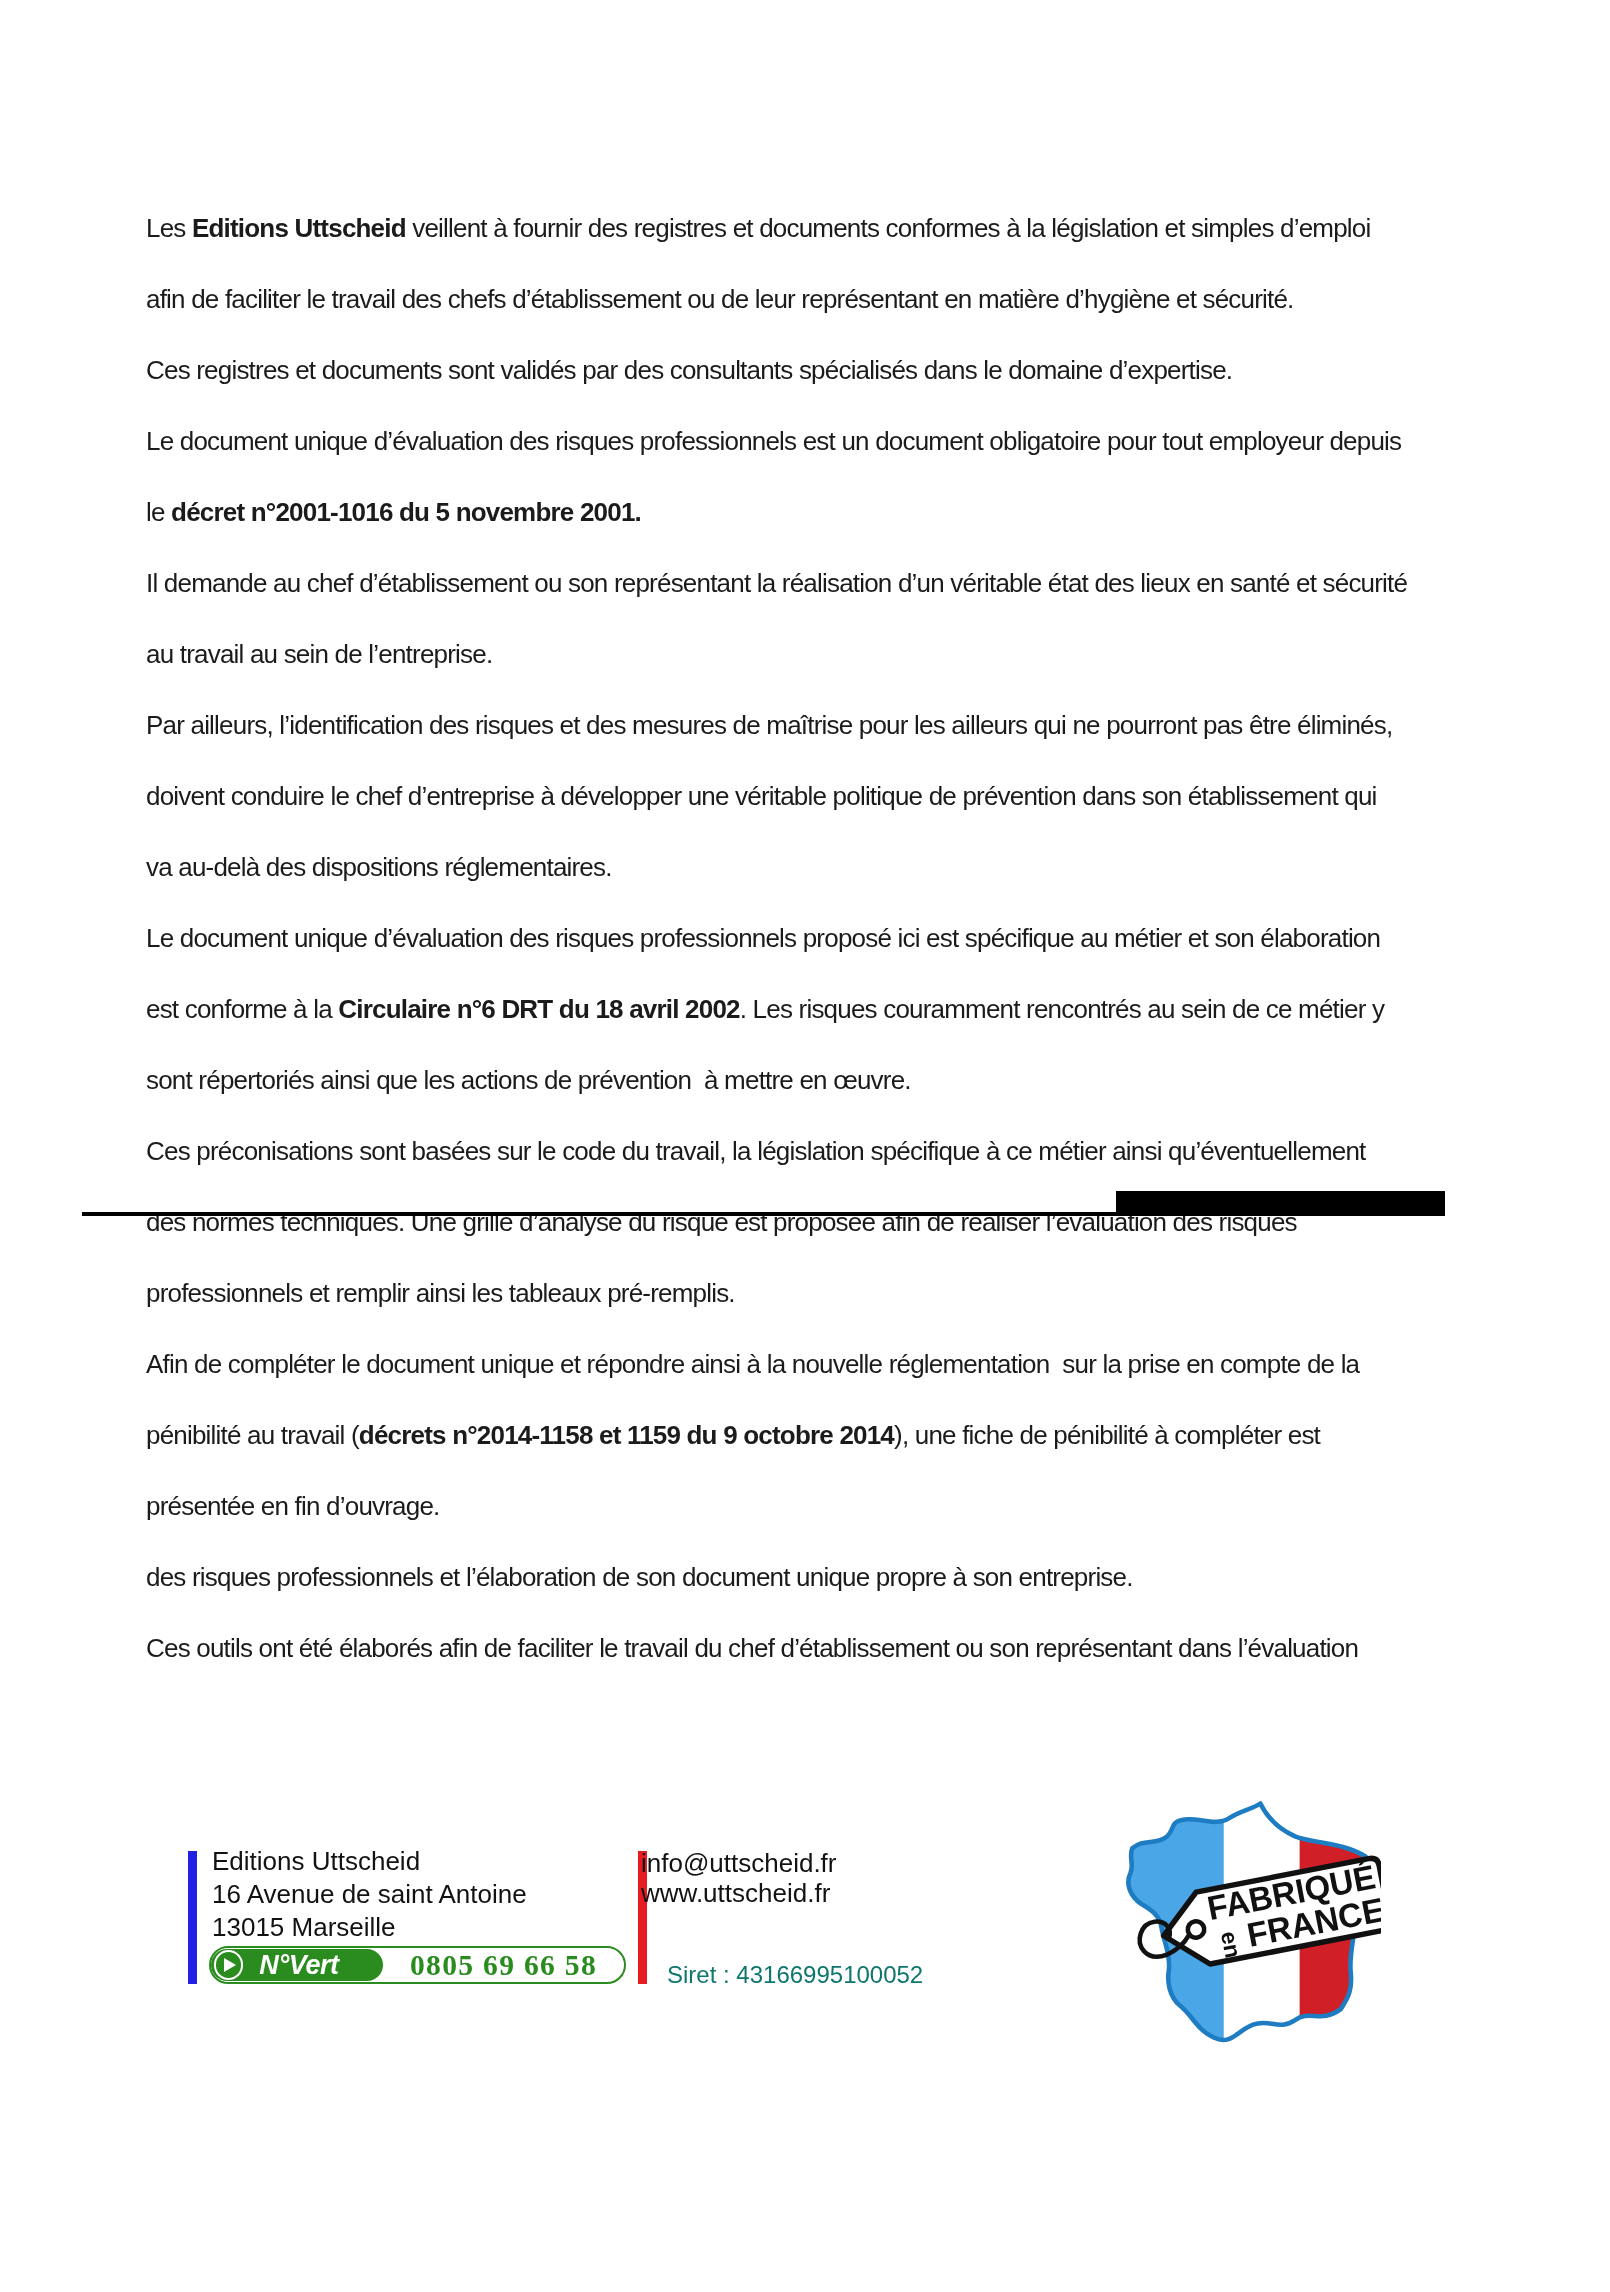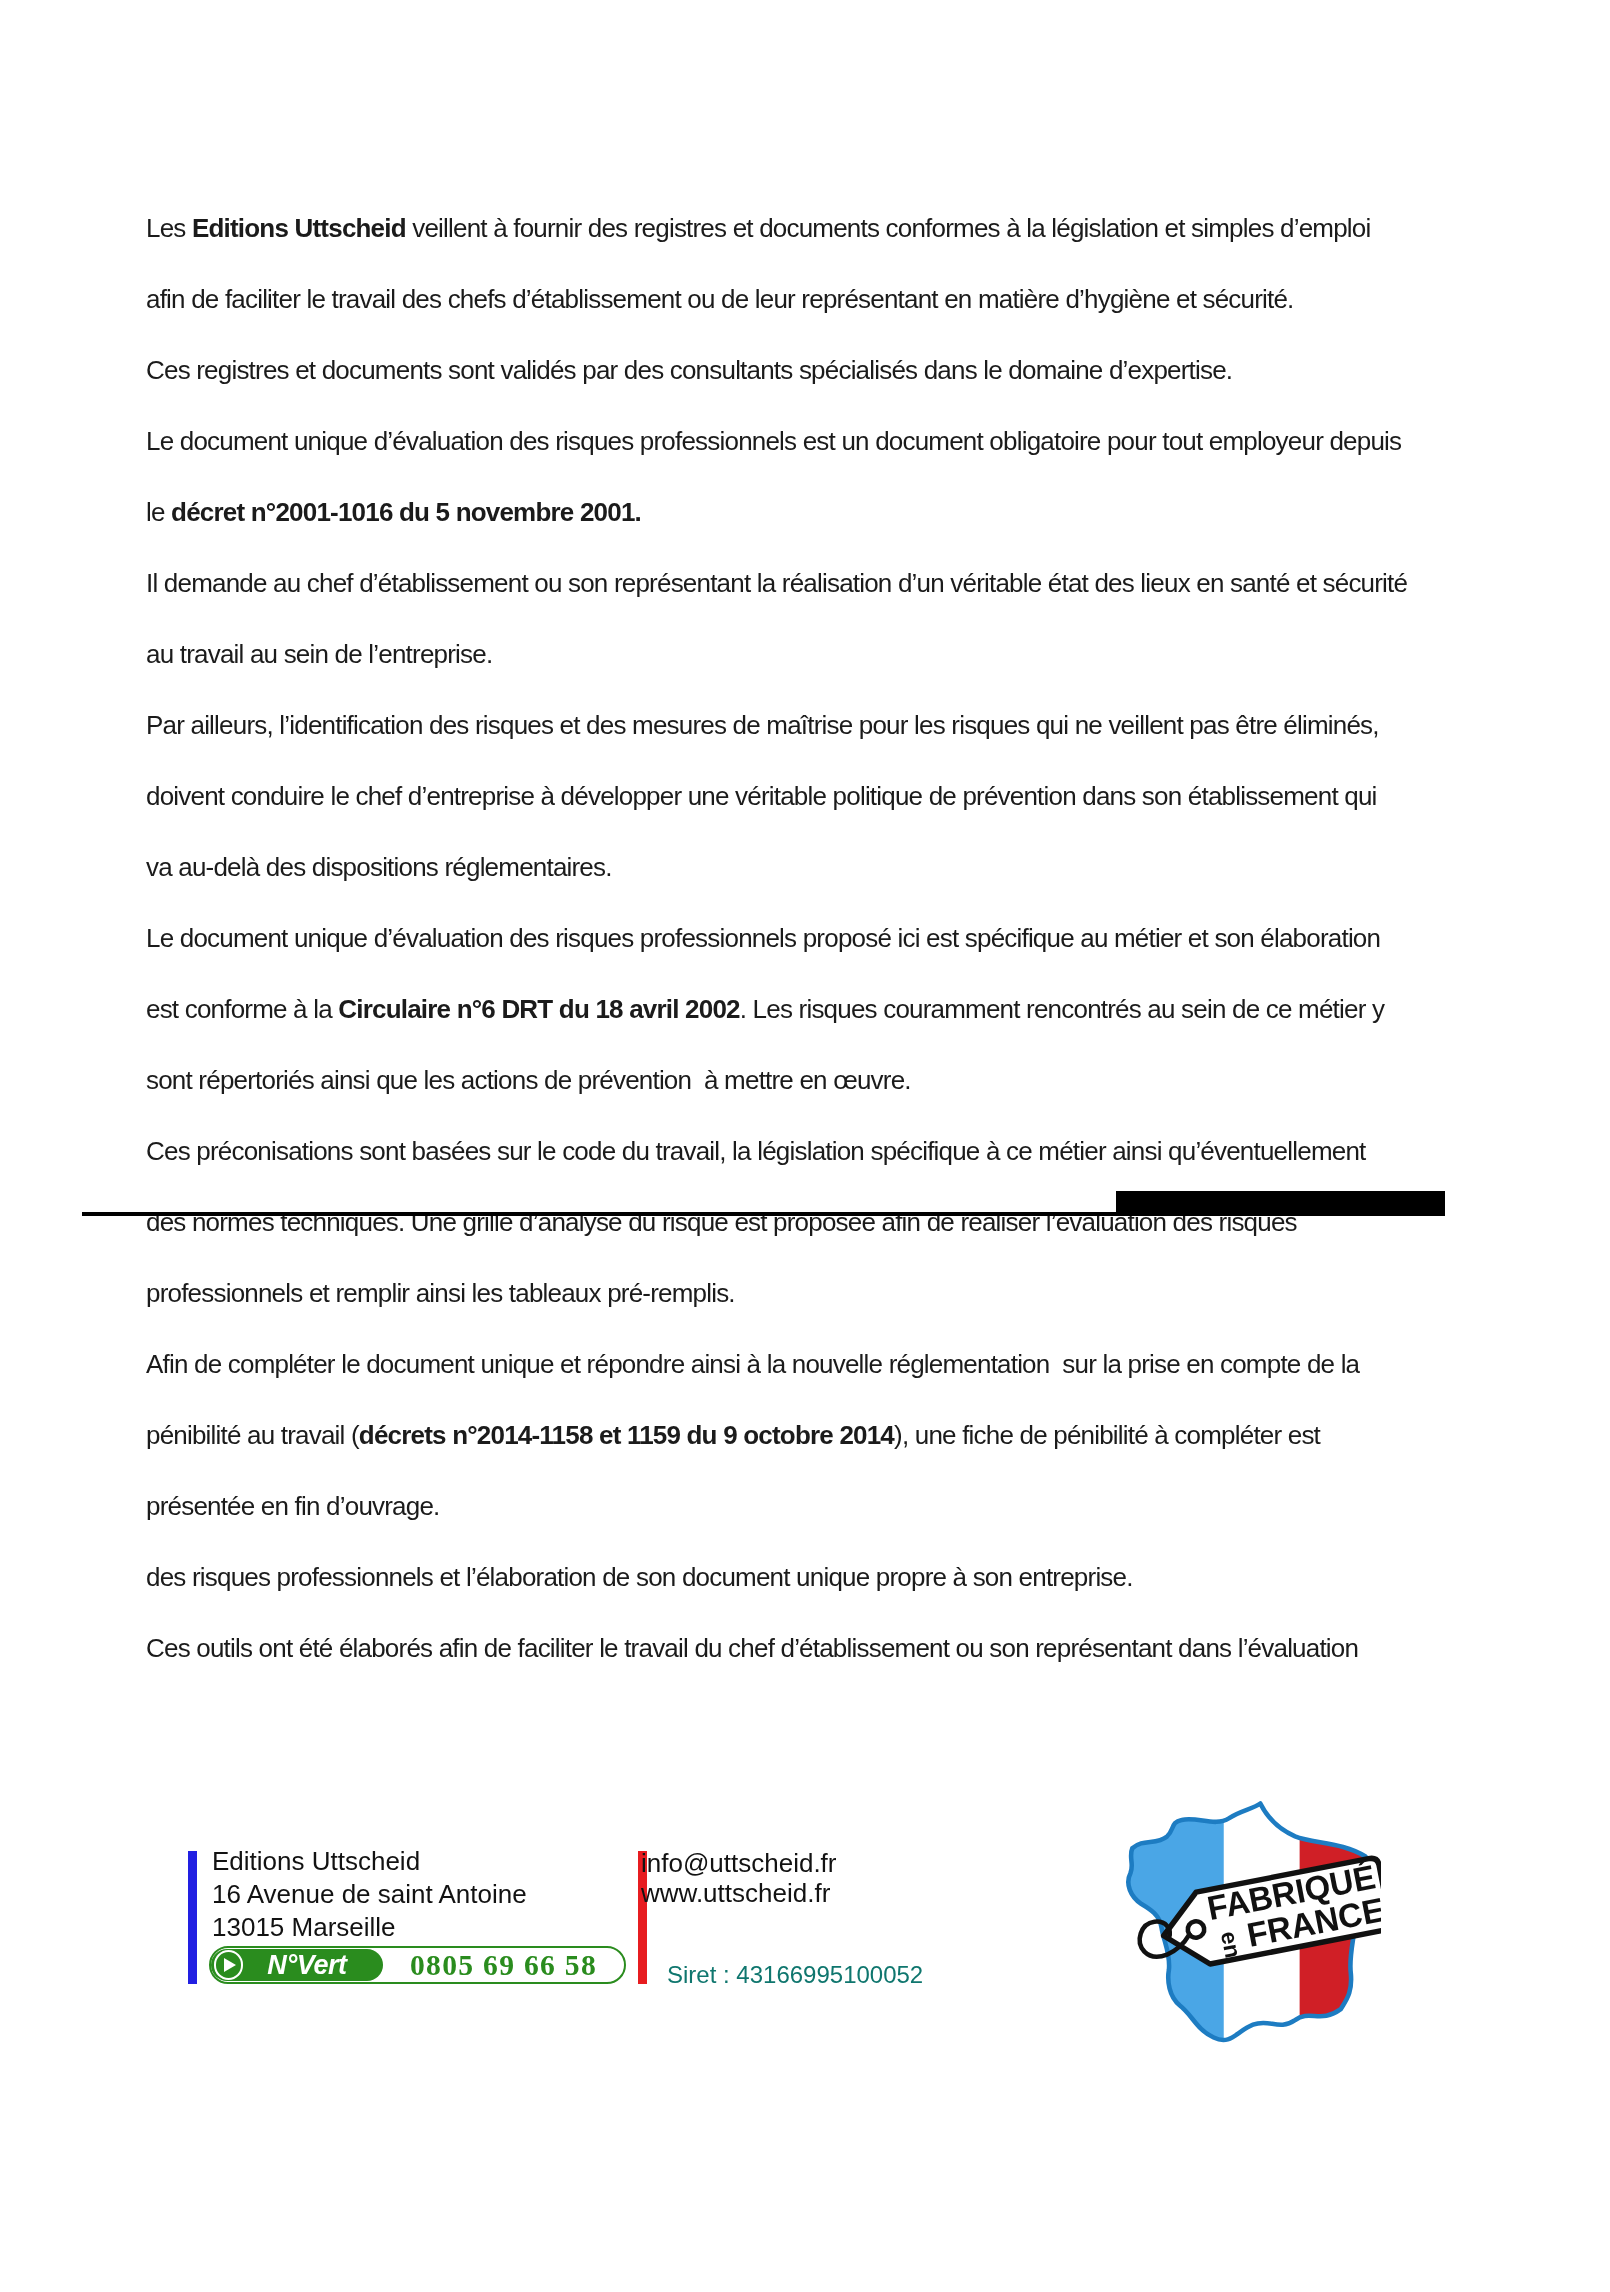--- a/index.html
+++ b/index.html
@@ -26,21 +26,21 @@
   .vbar.blue{left:188px;background:var(--blue_bar);}
   .vbar.red{left:638px;background:var(--red_bar);}
 
   .addr{position:absolute;left:212px;top:1845px;font-size:26px;line-height:33px;color:#121212;}
   .contact{position:absolute;left:641px;top:1848px;font-size:26px;line-height:30px;color:#121212;}
   .siret{position:absolute;left:667px;top:1961px;font-size:24px;color:#0f766e;}
 
   .pill{position:absolute;left:209px;top:1946px;width:417px;height:38px;box-sizing:border-box;
         background:#fff;border:2.7px solid var(--green);border-radius:21.5px;
         display:flex;align-items:center;}
-  .pill-left{display:flex;align-items:center;gap:24px;background:var(--green);
+  .pill-left{display:flex;align-items:center;gap:16px;background:var(--green);
              border-radius:18px;height:32px;width:172px;box-sizing:border-box;
              padding-left:2.7px;flex:0 0 auto;}
   .nv-icon{width:29.6px;height:29.6px;border-radius:50%;background:var(--green);
            border:2.7px solid #fff;box-sizing:border-box;display:flex;align-items:center;justify-content:center;flex:0 0 auto;}
   .nv-tri{width:0;height:0;border-left:12.5px solid #fff;border-top:7.2px solid transparent;
           border-bottom:7.2px solid transparent;margin-left:3.6px;}
   .nv-label{color:#fff;font-weight:bold;font-style:italic;font-size:27px;letter-spacing:-0.4px;white-space:pre;}
   .nv-number{flex:1;text-align:center;font-family:"Liberation Serif",serif;font-weight:bold;
              font-size:29.6px;color:var(--green);letter-spacing:1.3px;white-space:pre;}
 
@@ -60,21 +60,21 @@
     </div>
     <div class="para">
       <div class="tline"><span>Le document unique d’évaluation des risques professionnels est un document obligatoire pour tout employeur depuis</span></div>
       <div class="tline"><span>le </span><span class="b">décret n°2001-1016 du 5 novembre 2001.</span></div>
     </div>
     <div class="para">
       <div class="tline"><span>Il demande au chef d’établissement ou son représentant la réalisation d’un véritable état des lieux en santé et sécurité</span></div>
       <div class="tline"><span>au travail au sein de l’entreprise.</span></div>
     </div>
     <div class="para">
-      <div class="tline"><span>Par ailleurs, l’identification des risques et des mesures de maîtrise pour les risques qui ne veillent pas être éliminés,</span></div>
+      <div class="tline"><span>Par ailleurs, l’identification des risques et des mesures de maîtrise pour les ailleurs qui ne pourront pas être éliminés,</span></div>
       <div class="tline"><span>doivent conduire le chef d’entreprise à développer une véritable politique de prévention dans son établissement qui</span></div>
       <div class="tline"><span>va au-delà des dispositions réglementaires.</span></div>
     </div>
     <div class="para">
       <div class="tline"><span>Le document unique d’évaluation des risques professionnels proposé ici est spécifique au métier et son élaboration</span></div>
       <div class="tline"><span>est conforme à la </span><span class="b">Circulaire n°6 DRT du 18 avril 2002</span><span>. Les risques couramment rencontrés au sein de ce métier y</span></div>
       <div class="tline"><span>sont répertoriés ainsi que les actions de prévention  à mettre en œuvre.</span></div>
     </div>
     <div class="para">
       <div class="tline"><span>Ces préconisations sont basées sur le code du travail, la législation spécifique à ce métier ainsi qu’éventuellement</span></div>

